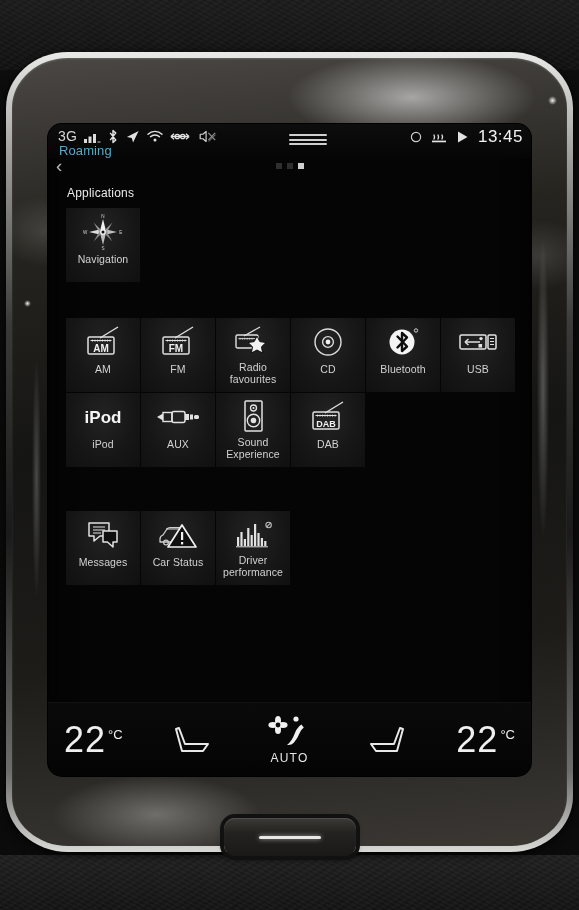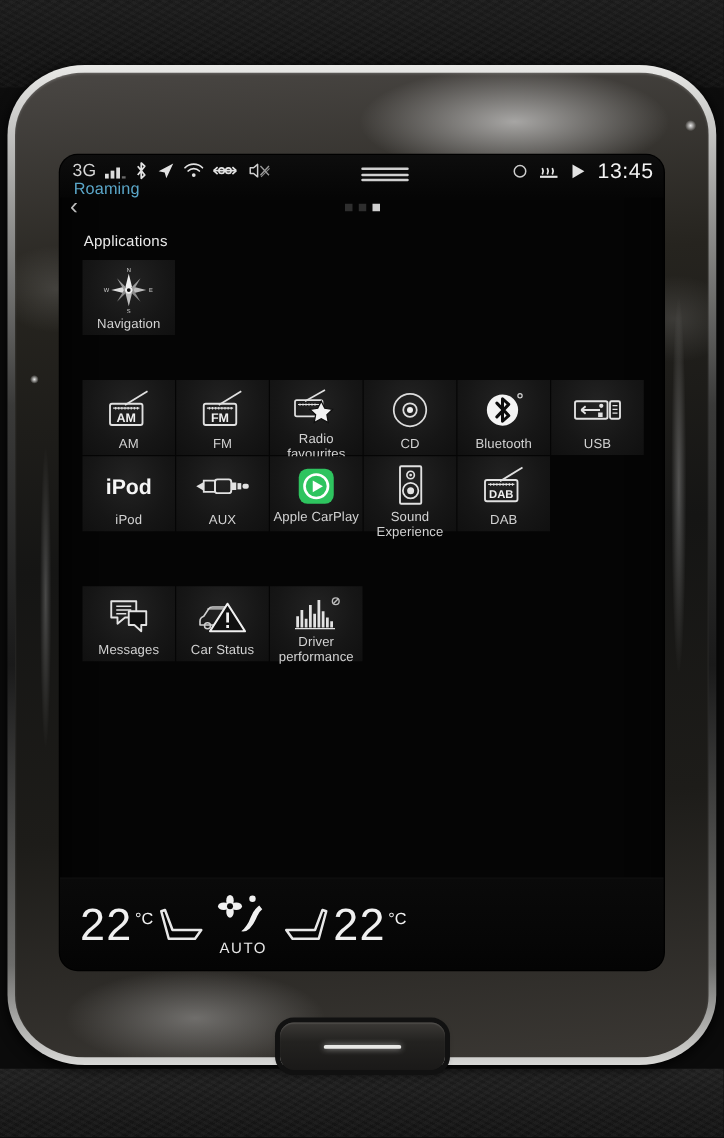--- a/index.html
+++ b/index.html
@@ -105,21 +105,21 @@
   .page-dots { position:absolute; left:0; right:0; top:5px; display:flex; justify-content:center; gap:5px; }
   .page-dots i { width:6px; height:6px; background:#2e2e2e; display:block; }
   .page-dots i.active { background:#cfcfcf; }
 
   
   .content { position:relative; padding:0 18px; height:560px; }
   .section-title { color:#eaeaea; font-size:12px; margin:6px 0 8px 1px; letter-spacing:.2px; }
 
   .tile-grid { display:grid; grid-template-columns: repeat(6, 74px); gap:1px; }
   .tile {
-    width:74px; height:60px;
+    width:74px; height:74px;
     background: radial-gradient(ellipse at 50% 32%, #232323 0%, #161616 60%, #101010 100%);
     display:flex; flex-direction:column; align-items:center; justify-content:flex-start;
     padding-top:6px;
     position:relative;
   }
   .tile.empty { background:transparent; }
   .tile-icon { height:36px; display:flex; align-items:center; justify-content:center; color:#e4e4e4; }
   .tile-label {
     color:#d2d2d2; font-size:10.5px; line-height:12px; text-align:center;
     margin-top:3px; width:72px; letter-spacing:.1px;
@@ -129,21 +129,21 @@
   .nav-tile { margin-top:2px; }
 
   .spacer-a { height:36px; }
   .spacer-b { height:44px; }
 
   
   .climate {
     position:absolute; left:0; bottom:0; width:483px; height:74px;
     background: linear-gradient(180deg,#0a0a0a 0%, #040404 100%);
     border-top:1px solid #111;
-    display:flex; align-items:center; justify-content:flex-start;
+    display:flex; align-items:center; justify-content:space-between;
     padding:0 16px;
   }
   .temp { color:#f0f0f0; font-size:36px; font-weight:300; letter-spacing:1px; position:relative; line-height:1; }
   .temp sup { font-size:13px; vertical-align:super; margin-left:2px; letter-spacing:0; }
   .climate-ico { color:#e8e8e8; display:flex; align-items:center; justify-content:center; }
   .auto-wrap { display:flex; flex-direction:column; align-items:center; gap:2px; }
   .auto-label { color:#e6e6e6; font-size:12px; letter-spacing:1.2px; }
 
   
   .home-btn {
@@ -376,30 +376,20 @@
               <rect x="10" y="6.5" width="9" height="9" fill="none" stroke="#e2e2e2" stroke-width="1.4"></rect>
               <rect x="19" y="5.5" width="13" height="11" rx="2" fill="none" stroke="#e2e2e2" stroke-width="1.5"></rect>
               <rect x="32" y="8" width="4" height="6" fill="#e2e2e2"></rect>
               <rect x="37" y="8.5" width="3" height="5" fill="#e2e2e2"></rect>
               <rect x="41" y="9" width="5" height="4" rx="1.6" fill="#e2e2e2"></rect>
             </svg>
           </div>
           <div class="tile-label">AUX</div>
         </div>
 
-        <div class="tile">
-          <div class="tile-icon">
-            <svg width="34" height="34" viewBox="0 0 34 34">
-              <rect x="3" y="3" width="28" height="28" rx="7" fill="#2ec45f"></rect>
-              <circle cx="17" cy="17" r="9.4" fill="none" stroke="#ffffff" stroke-width="2.1"></circle>
-              <path d="M14.2 12.3 L22.4 17 L14.2 21.7 Z" fill="#ffffff"></path>
-            </svg>
-          </div>
-          <div class="tile-label two">Apple CarPlay</div>
-        </div>
 
         <div class="tile">
           <div class="tile-icon">
             <svg width="30" height="36" viewBox="0 0 30 36">
               <rect x="7" y="2" width="17" height="30" rx="1" fill="none" stroke="#e2e2e2" stroke-width="1.5"></rect>
               <circle cx="15.5" cy="9" r="3" fill="none" stroke="#e2e2e2" stroke-width="1.3"></circle>
               <circle cx="15.5" cy="9" r="1.1" fill="#e2e2e2"></circle>
               <circle cx="15.5" cy="21.5" r="6.2" fill="none" stroke="#e2e2e2" stroke-width="1.4"></circle>
               <circle cx="15.5" cy="21.5" r="2.8" fill="#e2e2e2"></circle>
             </svg>

